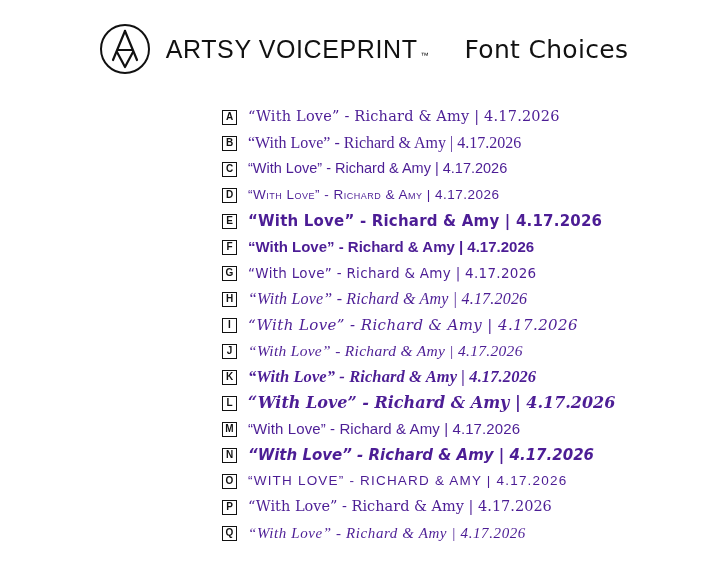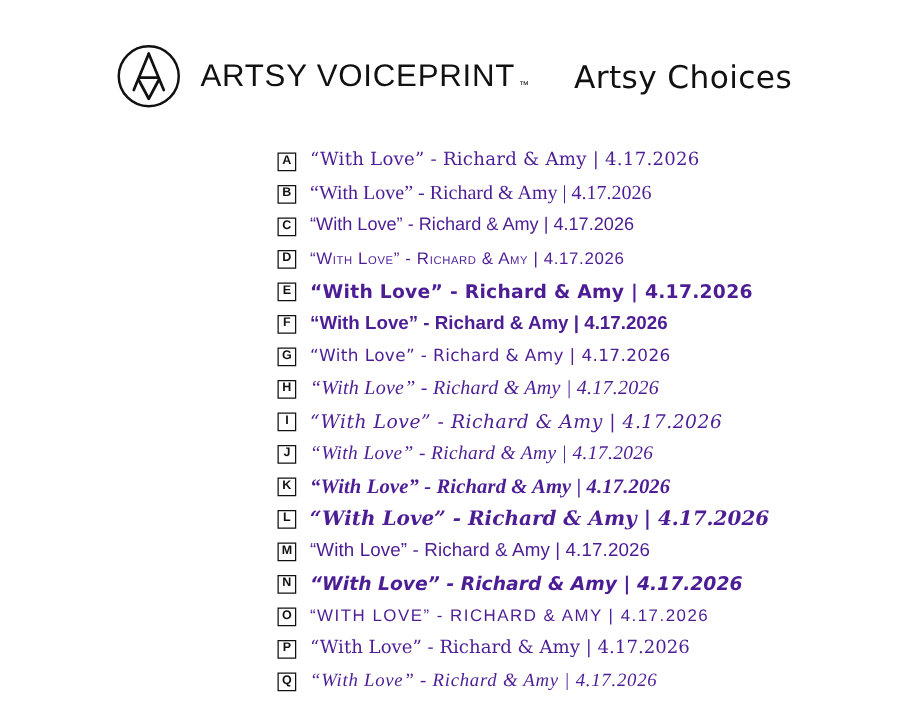--- a/index.html
+++ b/index.html
@@ -22,21 +22,20 @@
   }
 
   
   .header {
     display: flex;
     align-items: center;
     justify-content: center;
     gap: 14px;
     padding-top: 22px;
     padding-left: 6px;
-    margin-top: 12px;
   }
   .logo-mark {
     width: 54px;
     height: 54px;
     flex: 0 0 auto;
   }
   .brand {
     display: flex;
     align-items: flex-end;
     gap: 3px;
@@ -134,21 +133,21 @@
         <path d="M20 28 L34 28" fill="none" stroke="#111" stroke-width="2.2" stroke-linecap="round"></path>
         <path d="M19 30 L27 45 L35 30" fill="none" stroke="#111" stroke-width="2.2" stroke-linecap="round" stroke-linejoin="round"></path>
       </svg>
     </span>
 
     <span class="brand">
       <span class="brand-name">Artsy Voiceprint</span>
       <span class="brand-tm">™</span>
     </span>
 
-    <span class="doc-title">Artsy Choices</span>
+    <span class="doc-title">Font Choices</span>
   </div>
 
   <div class="list">
 
     <div class="row">
       <span class="badge">A</span>
       <span class="sample f-a">“With Love” - Richard &amp; Amy | 4.17.2026</span>
     </div>
 
     <div class="row">

